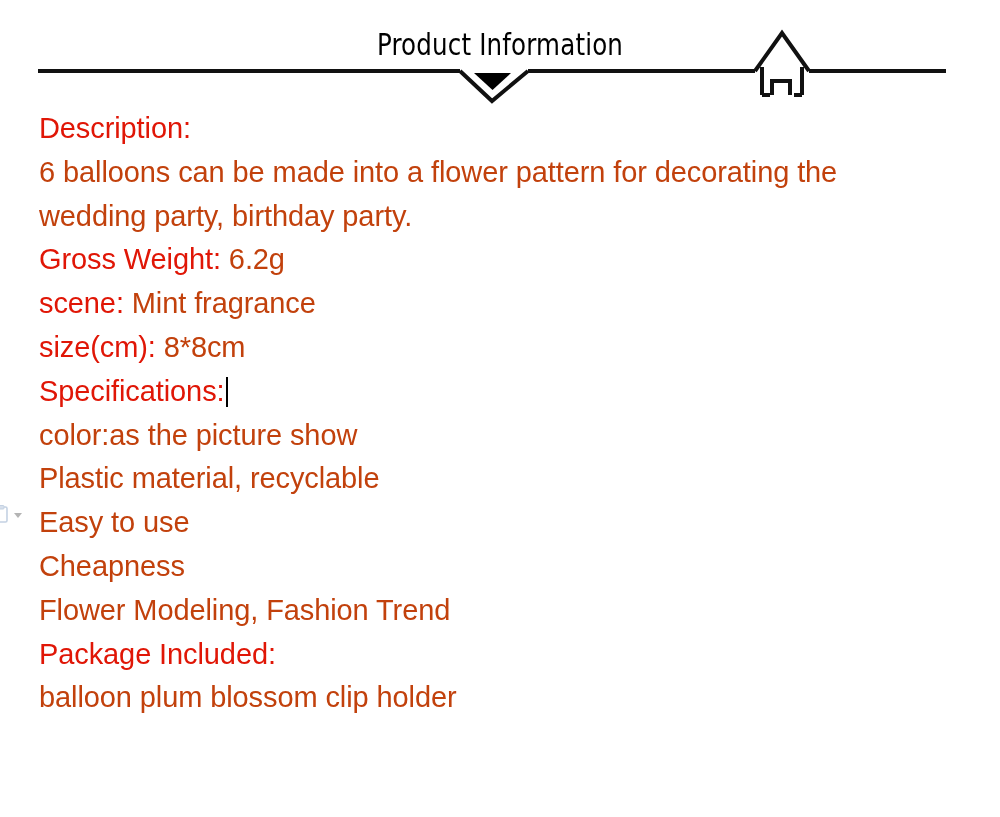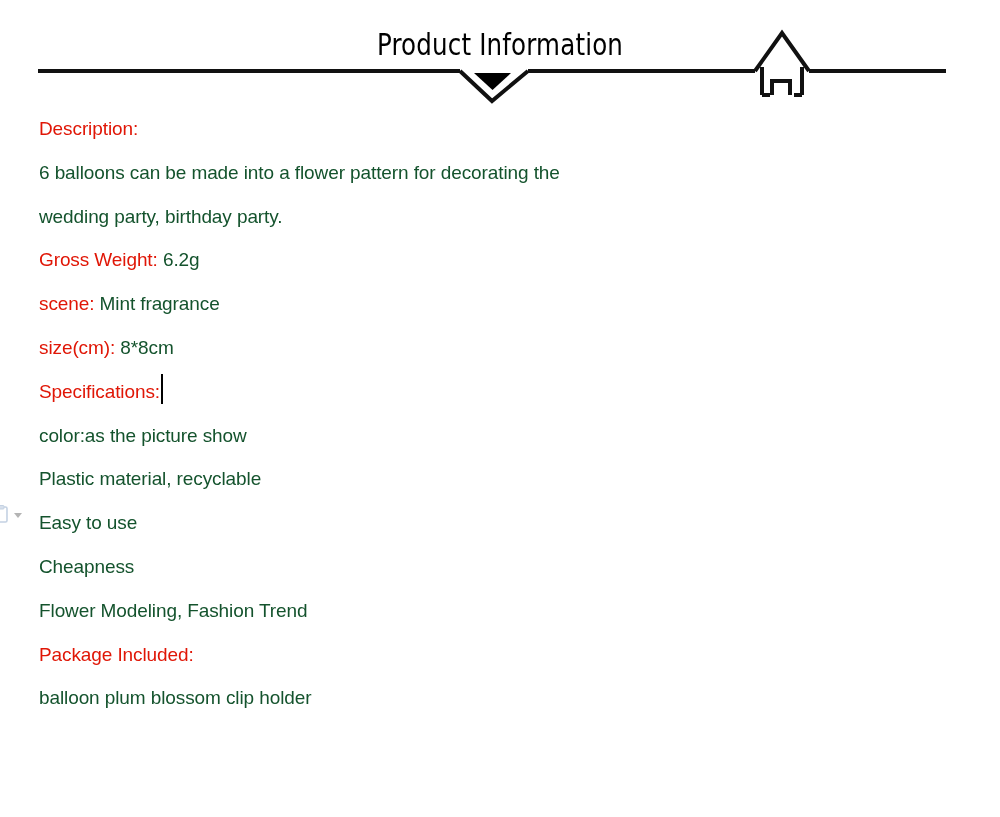--- a/index.html
+++ b/index.html
@@ -46,33 +46,33 @@
   }
 
   
   #body-copy {
     position: absolute;
     left: 39px;
     top: 107px;
     width: 940px;
   }
   .copy-line {
-    font-size: 19px;
+    font-size: 29px;
     line-height: 43.8px;
     height: 43.8px;
     color: #12124f;
     white-space: nowrap;
     letter-spacing: -0.1px;
     position: relative;
   }
   .lbl-red {
     color: #e01606;
   }
   .val-navy {
-    color: #14532d;
+    color: #c2410c;
   }
 
   
   .caret {
     display: inline-block;
     width: 2px;
     height: 30px;
     background: #000000;
     vertical-align: -6px;
     margin-left: 1px;

